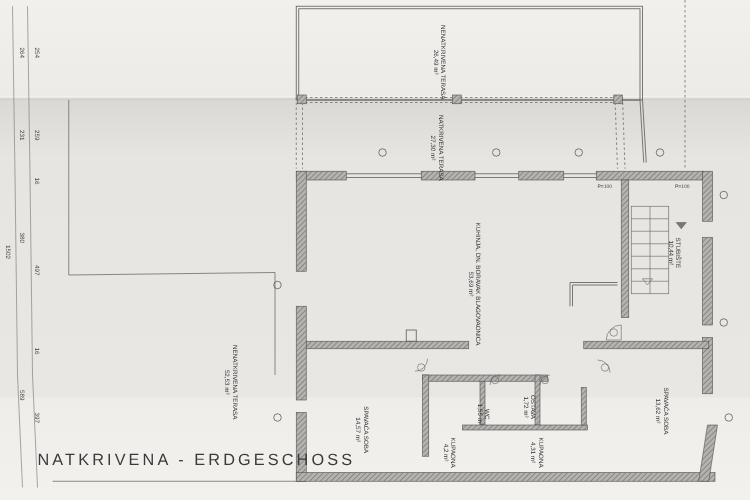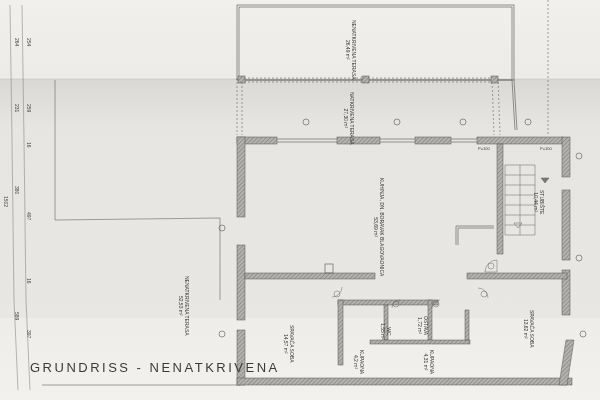--- a/index.html
+++ b/index.html
@@ -198,13 +198,13 @@
 <div class="dim" style="left:20px; top:186px;">380</div>
 <div class="dim" style="left:9px; top:196px;">1502</div>
 <div class="dim" style="left:32px; top:212px;">497</div>
 <div class="dim" style="left:32px; top:278px;">16</div>
 <div class="dim" style="left:20px; top:312px;">589</div>
 <div class="dim" style="left:32px; top:330px;">397</div>
 
 <div style="position:absolute; left:478px; top:146px; font-size:4px; color:#444;">P=100</div>
 <div style="position:absolute; left:540px; top:146px; font-size:4px; color:#444;">P=100</div>
 
-<div class="title-box">GRUNDRISS - NENATKRIVENA</div>
+<div class="title-box">NATKRIVENA - ERDGESCHOSS</div>
 
 </body></html>

